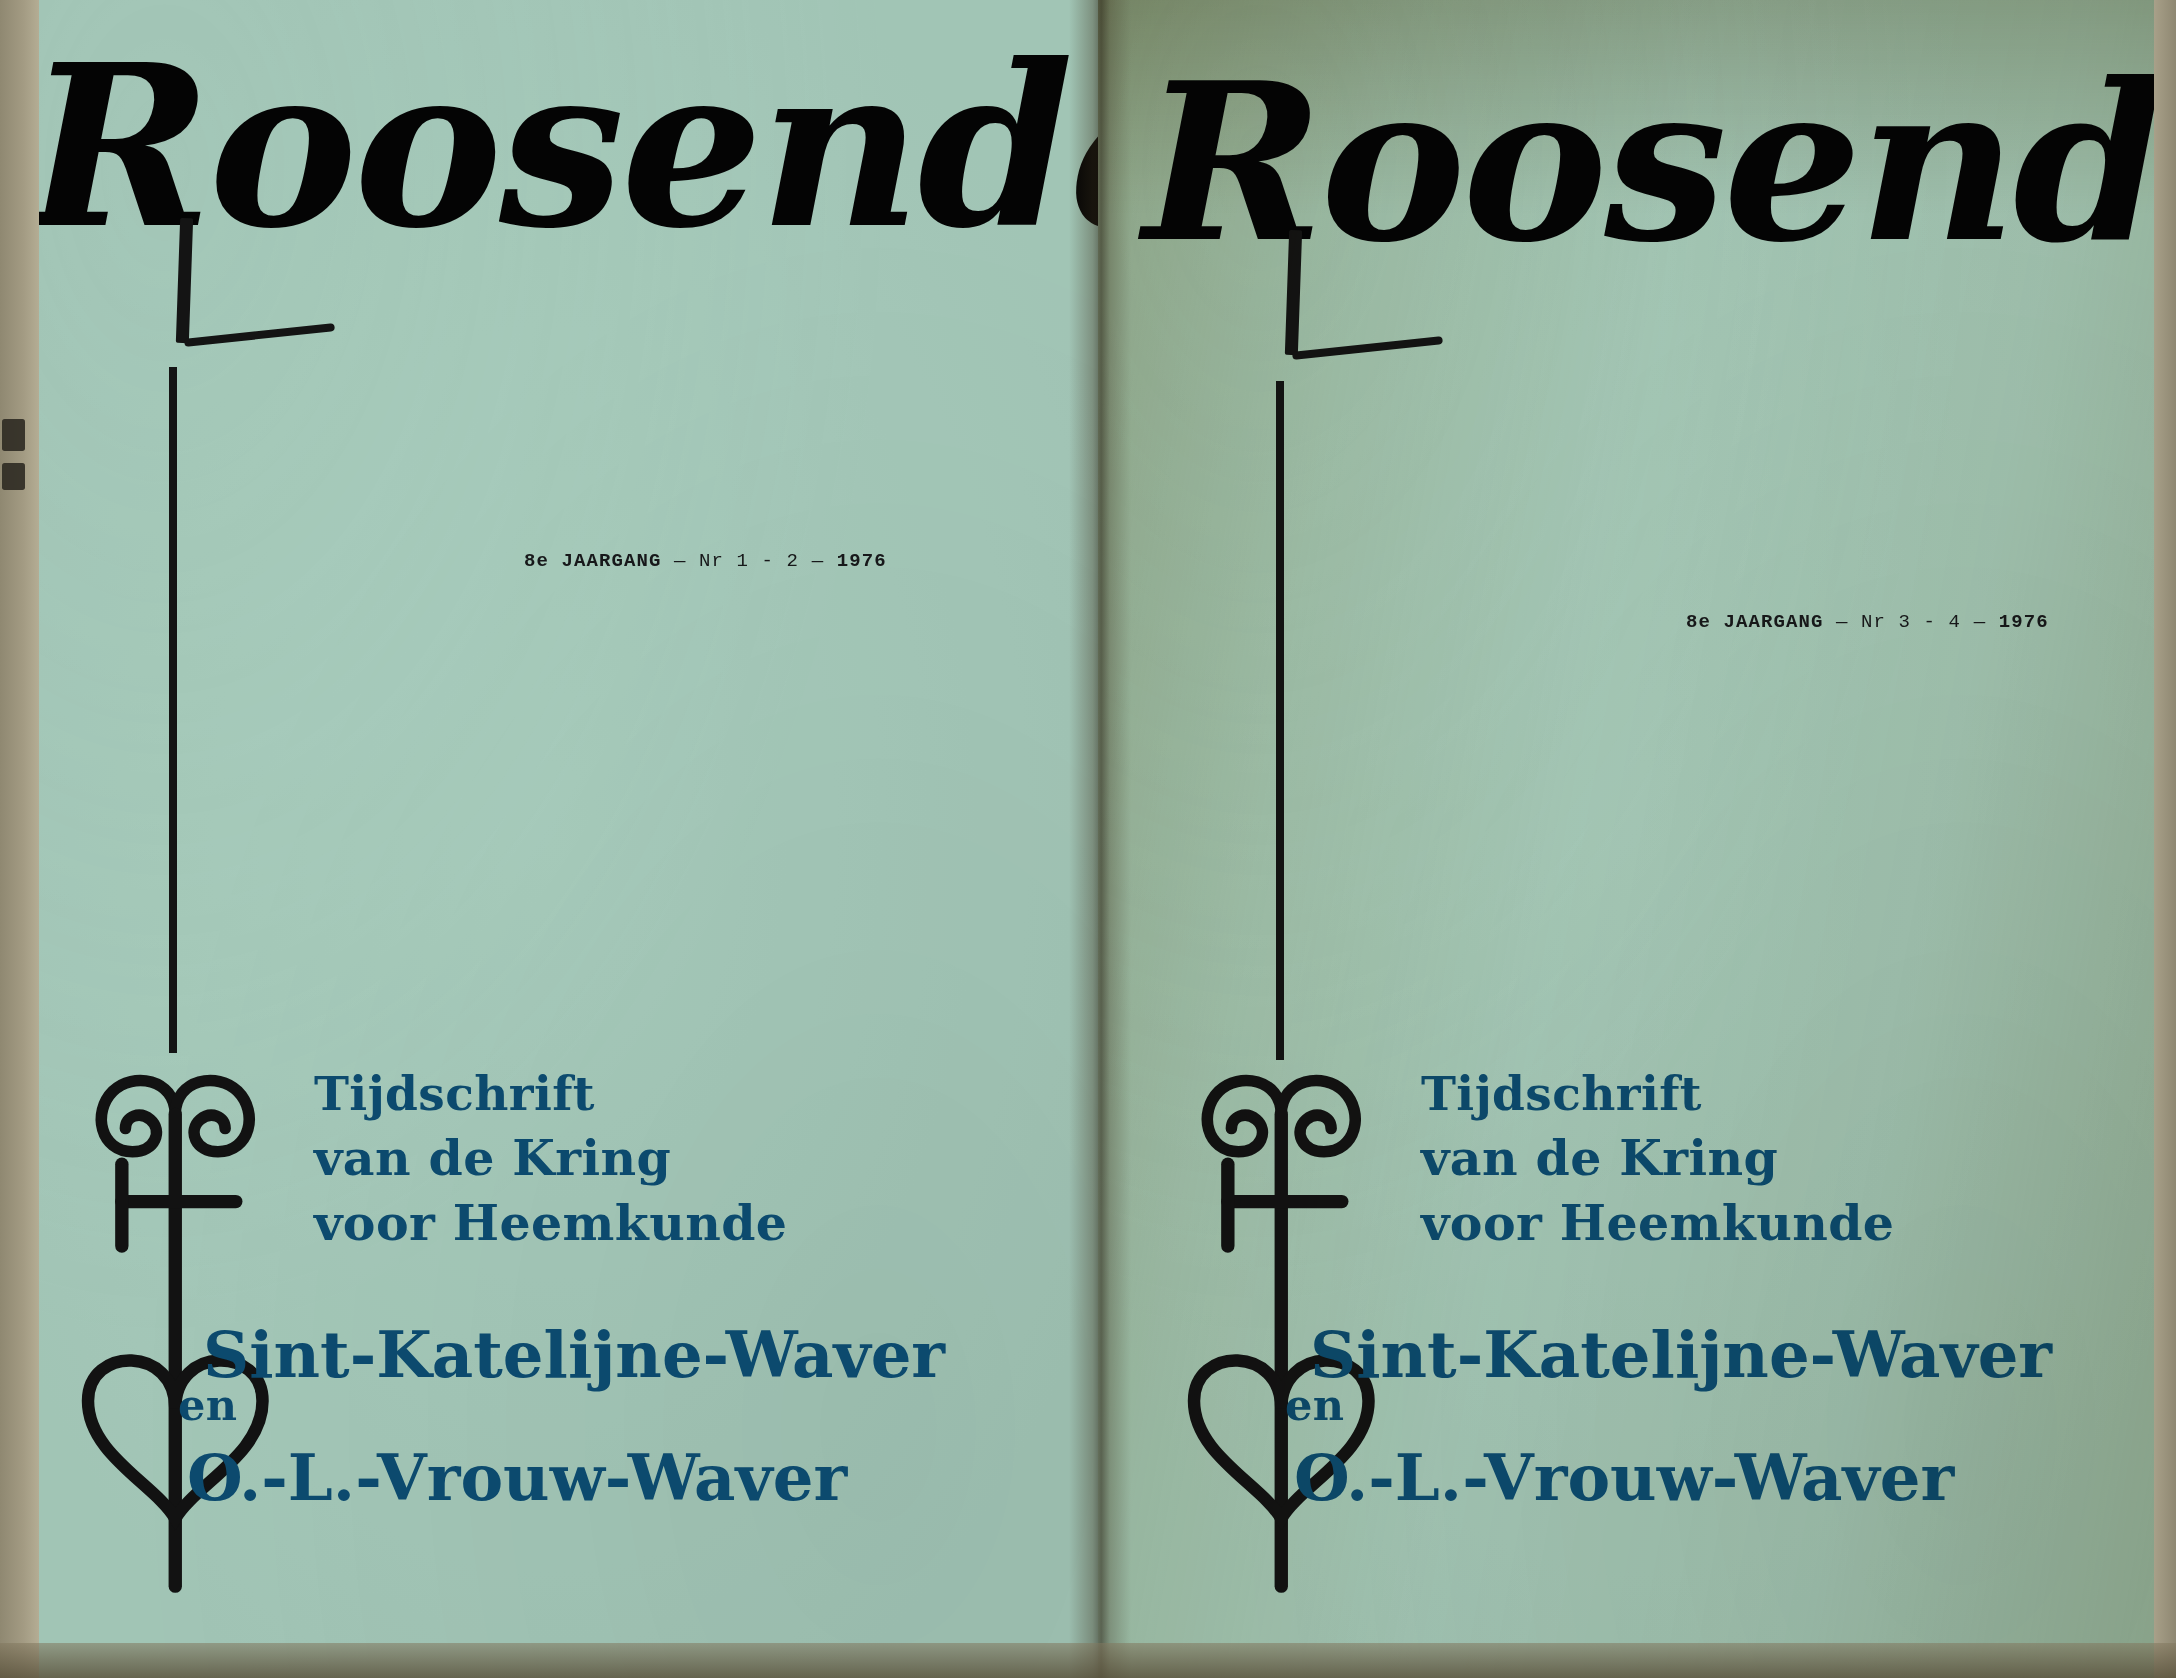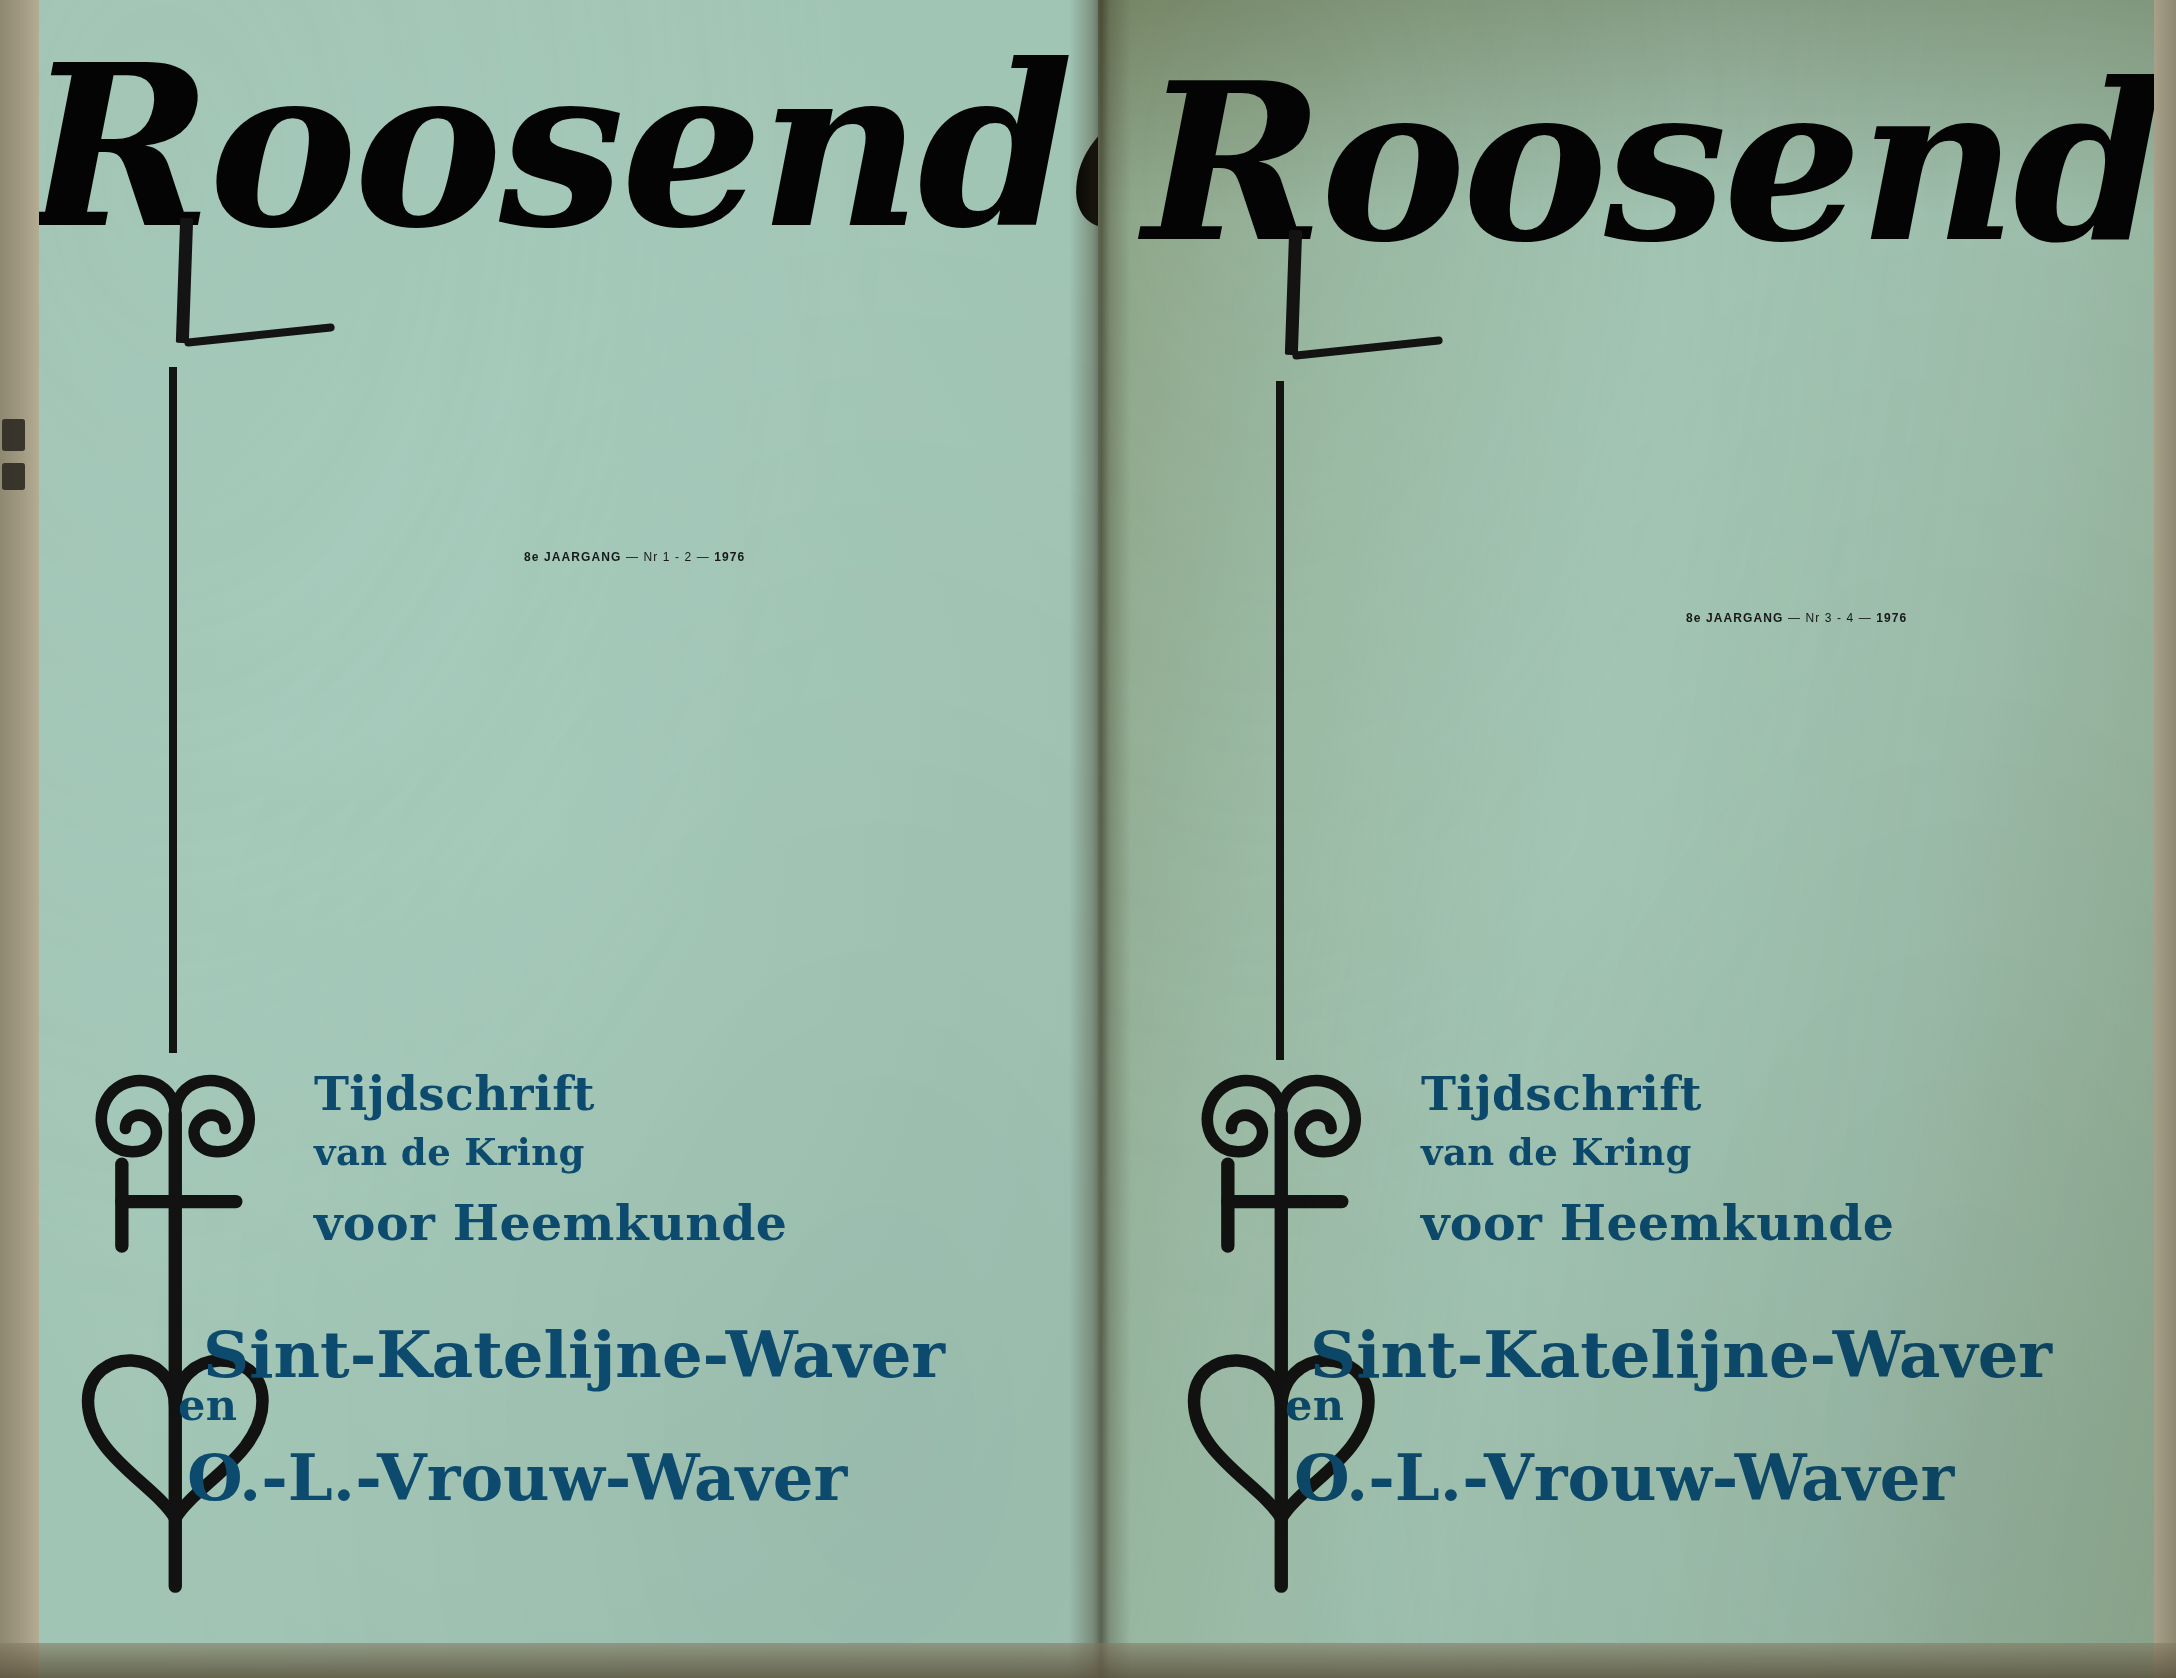--- a/index.html
+++ b/index.html
@@ -125,22 +125,22 @@
   
   .vrule {
     position: absolute;
     width: 8px;
     background: #141414;
   }
 
   
   .issue-line {
     position: absolute;
-    font-family: Liberation Sans, sans-serif;
-    font-size: 12px;
+    font-family: Liberation Mono, monospace;
+    font-size: 19px;
     font-weight: 700;
     color: #17181a;
     letter-spacing: 1.1px;
     white-space: nowrap;
   }
   .issue-line .light { font-weight: 500; }
 
   
   .emblem { position: absolute; }
 
@@ -148,21 +148,21 @@
   .fraktur {
     position: absolute;
     font-family: "DejaVu Serif", serif;
     font-weight: 700;
     color: #0c4a6e;
     white-space: nowrap;
     line-height: 1.06;
     letter-spacing: 0.4px;
   }
   .fraktur.l1 { font-size: 47px; }
-  .fraktur.l2 { font-size: 37px; }
+  .fraktur.l2 { font-size: 49px; }
   .fraktur.l3 { font-size: 49px; text-align: center; }
   .fraktur.big { font-size: 64px; letter-spacing: 0px; }
   .fraktur.small { font-size: 43px; }
 
   .ink { filter: contrast(1.15); }
 </style>
 </head>
 <body>
 
 <div class="scan">

